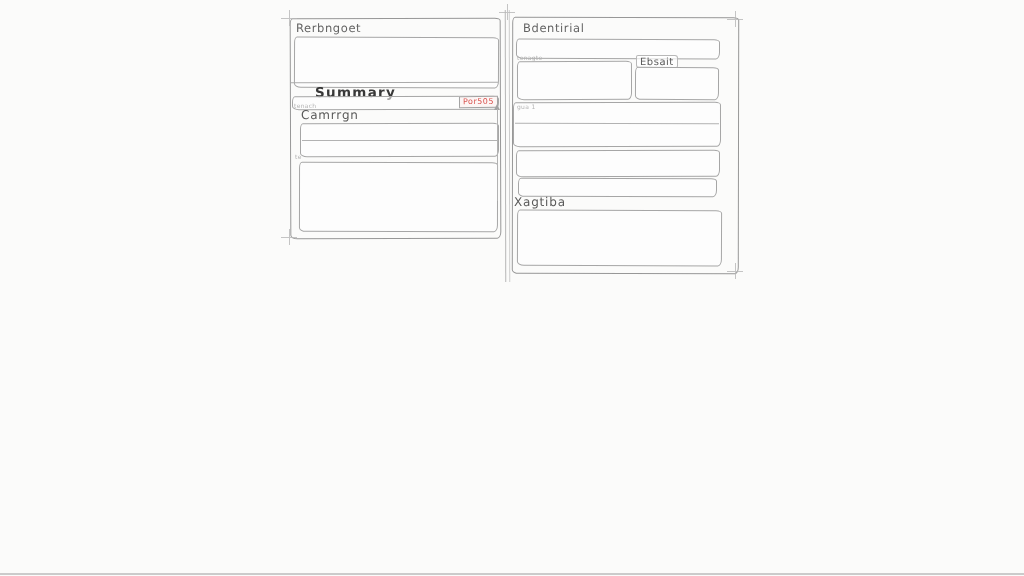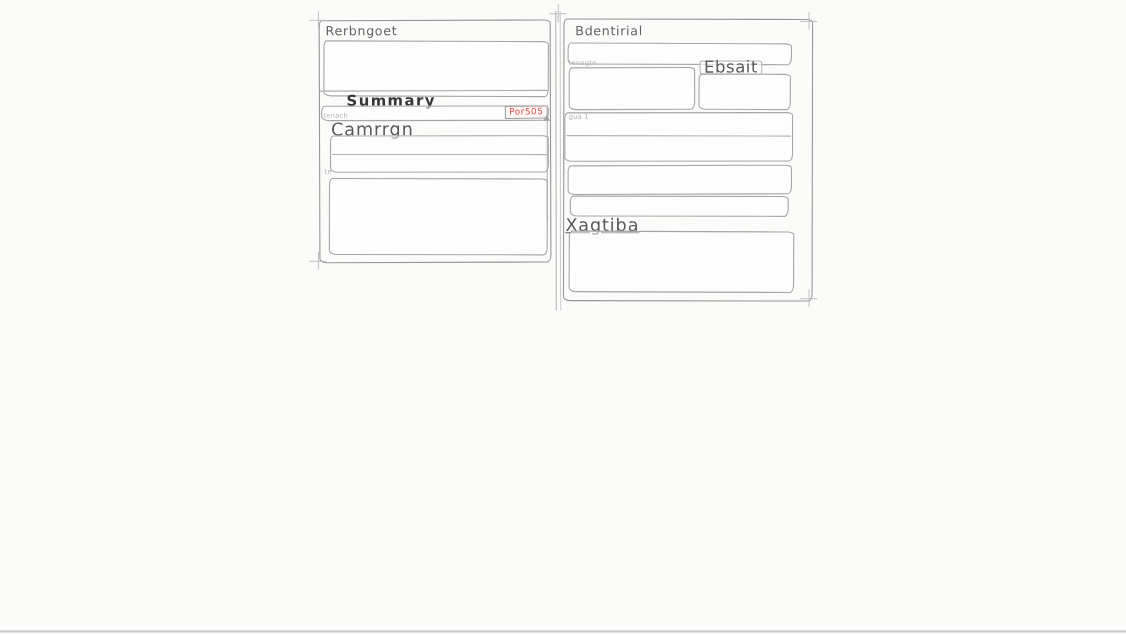--- a/index.html
+++ b/index.html
@@ -12,33 +12,33 @@
   .sbox{
     position:absolute;border:1px solid #a6a6a6;background:rgba(255,255,255,.55);
     border-radius:3px 6px 4px 7px / 6px 3px 7px 4px;
   }
   .sbox.dark{border-color:#979797;}
   .hline{position:absolute;height:1px;background:#ababab;} .rB{transform:rotate(-0.18deg);}
   .rC{transform:rotate(-0.08deg);text-align:right;} .rD{transform:rotate(0.10deg);}
   .rE{transform:rotate(0.22deg);}
   
   .lbl{position:absolute;color:#565656;letter-spacing:.6px;font-size:11.5px;opacity:.92;}
-  .lbl-md{position:absolute;color:#4c4c4c;letter-spacing:.8px;font-size:16px;opacity:.92;}
+  .lbl-md{position:absolute;color:#4c4c4c;letter-spacing:.8px;font-size:12px;opacity:.92;}
   .heading{
     position:absolute;color:#2e2e2e;font-weight:bold;font-size:13.5px;
     letter-spacing:1.3px;opacity:.95;margin-left:20px;
   }
   .tiny{position:absolute;color:#b3b3b3;font-size:6px;letter-spacing:.3px;}
   .badge{
     position:absolute;color:#d9534f;font-size:8px;letter-spacing:.5px;
     border:1px solid #a3a3a3;background:#fdf5f4;padding:0 3px;line-height:10px;
     transform:rotate(-0.6deg);
   }
   .tag{
-    position:absolute;color:#5a5a5a;font-size:15px;letter-spacing:.5px;
+    position:absolute;color:#5a5a5a;font-size:10px;letter-spacing:.5px;
     border:1px solid #b8b8b8;background:rgba(255,255,255,.7);
     padding:0 3px;line-height:11px;border-radius:2px 3px 2px 3px;
   }
   
   .tick{position:absolute;width:16px;height:16px;opacity:.8;}
   .tick .th{position:absolute;left:0;top:8px;width:16px;height:1px;background:#b7b7b7;}
   .tick .tv{position:absolute;left:8px;top:0;width:1px;height:16px;background:#b7b7b7;}
   
   .vdivider{
     position:absolute;left:505px;top:10px;width:3px;height:272px;
@@ -126,21 +126,21 @@
     <div class="sbox rC" style="left:513px;top:102px;width:206px;height:43px;">
       <div class="inner-div rE" style="top:20px;"></div>
     </div>
 
     <div class="tiny rC" style="left:517px;top:103px;">gua 1</div>
 
     <div class="sbox rB" style="left:516px;top:150px;width:202px;height:25px;"></div>
 
     <div class="sbox rD" style="left:518px;top:178px;width:197px;height:17px;"></div>
 
-    <div class="lbl-md rC" style="left:514px;top:195px;text-decoration:underline;">Xagtiba</div>
+    <div class="lbl-md rC" style="left:514px;top:195px;">Xagtiba</div>
 
     <div class="sbox rE" style="left:517px;top:210px;width:203px;height:54px;"></div>
 
     <div class="tick" style="left:727px;top:11px;">
       <div class="th"></div>
         <div class="tv"></div>
     </div>
     <div class="tick" style="left:727px;top:263px;">
       <div class="th"></div>
         <div class="tv"></div>

